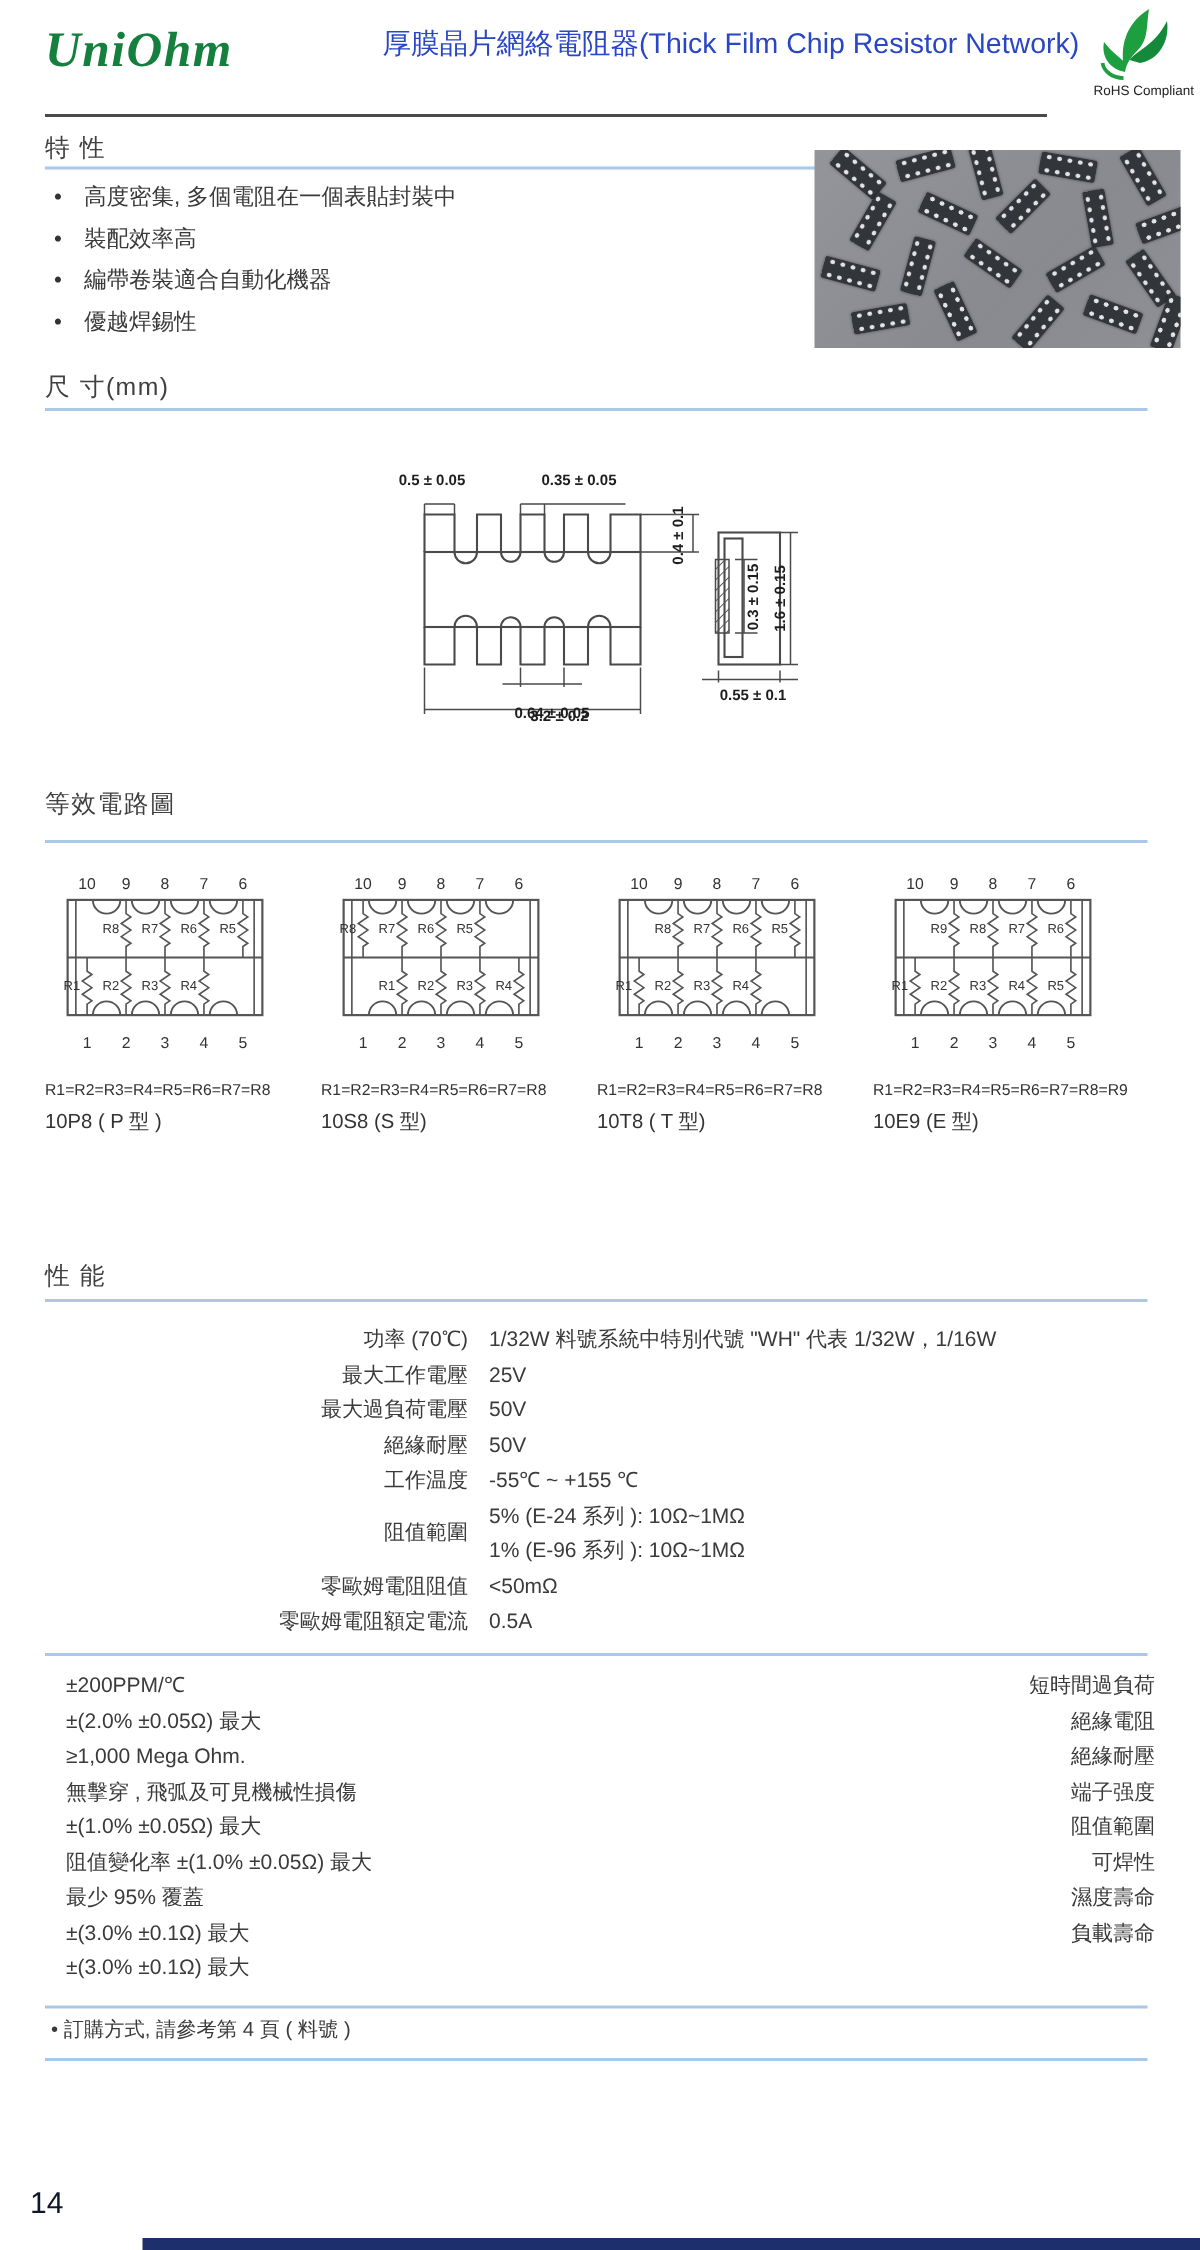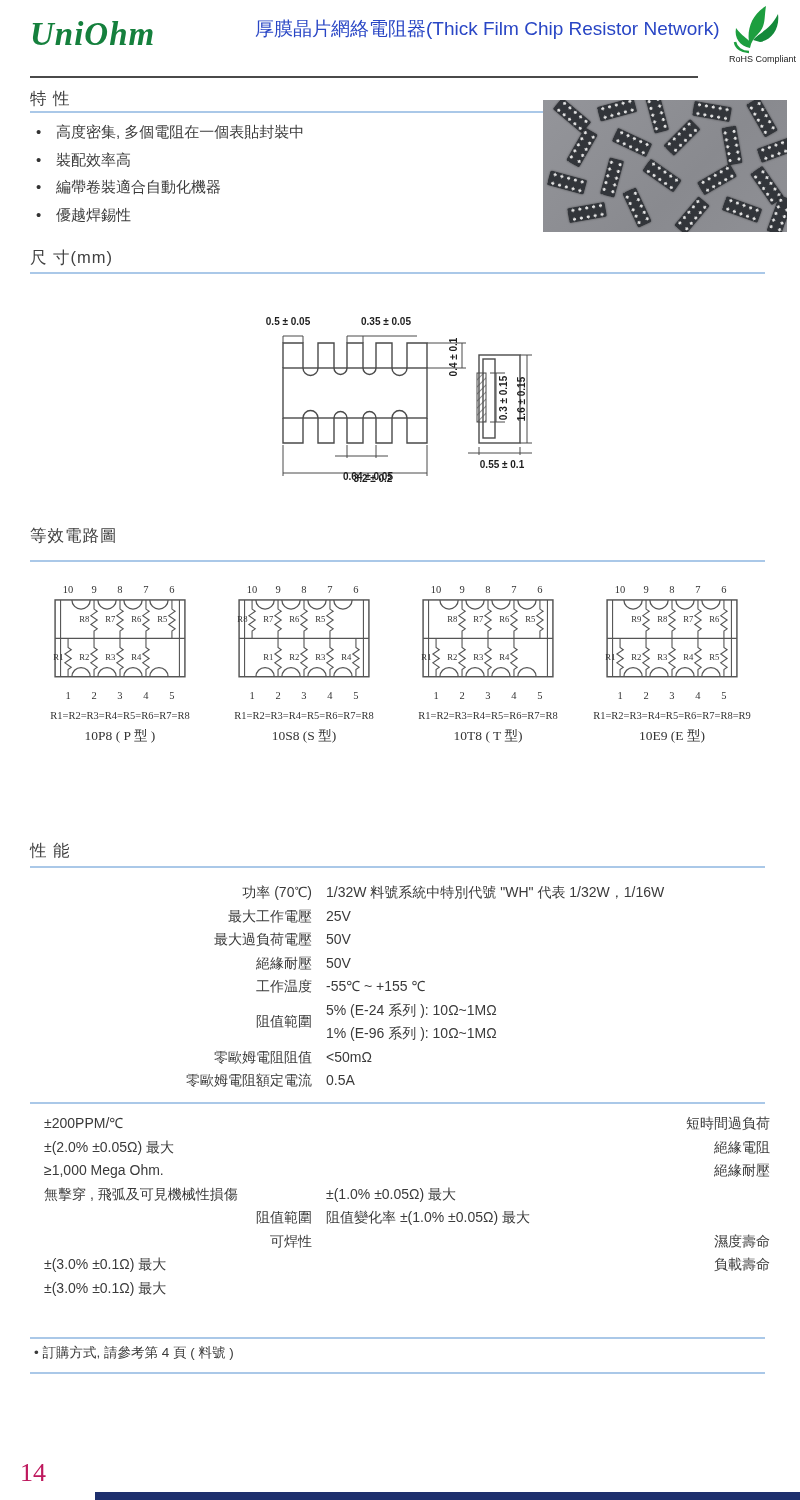--- a/index.html
+++ b/index.html
@@ -32,34 +32,34 @@
         background-size:7px 4px,7px 4px;background-position:2px 1px,2px 10px;background-repeat:repeat-x;
         box-shadow:0 0 2px rgba(0,0,0,.45);}
 
   
   .dims-svg{position:absolute;left:240px;top:305px;}
   .dim{position:absolute;font-size:10px;font-weight:bold;color:#1d1d1d;white-space:nowrap;
        transform:translate(-50%,-50%);}
   .dim.rot{transform:translate(-50%,-50%) rotate(-90deg);}
 
   
-  .circuit{position:absolute;top:578px;width:180px;text-align:center;font-family:Liberation Serif, serif;}
-  .circ-eq{font-size:10.5px;color:#333;white-space:nowrap;}
+  .circuit{position:absolute;top:578px;width:180px;text-align:left;}
+  .circ-eq{font-size:10.5px;color:#333;margin-top:10px;white-space:nowrap;}
   .circ-name{font-size:13.5px;color:#333;margin-top:6px;}
 
   
   .spec{position:absolute;left:30px;width:740px;display:grid;grid-template-columns:282px auto;}
   .spec .lab{text-align:right;font-size:14px;color:#3a3a3a;line-height:23.5px;align-self:center;}
   .spec .val{padding-left:14px;font-size:14px;color:#3a3a3a;line-height:23.5px;}
 
   .divider{position:absolute;left:30px;width:735px;height:2px;background:#aac8e8;}
 
   
   .order-note{position:absolute;left:34px;top:1344px;font-size:13.5px;color:#3a3a3a;text-align:center;}
-  .page-num{position:absolute;left:20px;top:1458px;font-size:26px;color:#be185d;font-family:Liberation Serif, serif;}
+  .page-num{position:absolute;left:20px;top:1458px;font-size:20px;color:#0f172a;}
   .bottom-bar{position:absolute;left:95px;top:1492px;width:705px;height:8px;background:#1e2f6d;}
 
   svg .ln{stroke:#4a4a4a;stroke-width:1.4;fill:none;}
   svg .thin{stroke:#4a4a4a;stroke-width:1;fill:none;}
   svg text{fill:#333;}
 </style>
 </head>
 <body>
 
 <div class="page">
@@ -400,28 +400,32 @@
         <div>±(2.0% ±0.05Ω) 最大</div>
       </div>
       <div class="lab">絕緣電阻</div>
       <div class="val">
         <div>≥1,000 Mega Ohm.</div>
       </div>
       <div class="lab">絕緣耐壓</div>
       <div class="val">
         <div>無擊穿 , 飛弧及可見機械性損傷</div>
       </div>
+      <div class="lab">端子强度</div>
       <div class="val">
         <div>±(1.0% ±0.05Ω) 最大</div>
       </div>
       <div class="lab">阻值範圍</div>
       <div class="val">
         <div>阻值變化率 ±(1.0% ±0.05Ω) 最大</div>
       </div>
       <div class="lab">可焊性</div>
+      <div class="val">
+        <div>最少 95% 覆蓋</div>
+      </div>
       <div class="lab">濕度壽命</div>
       <div class="val">
         <div>±(3.0% ±0.1Ω) 最大</div>
       </div>
       <div class="lab">負載壽命</div>
       <div class="val">
         <div>±(3.0% ±0.1Ω) 最大</div>
       </div>
     </div>
 

